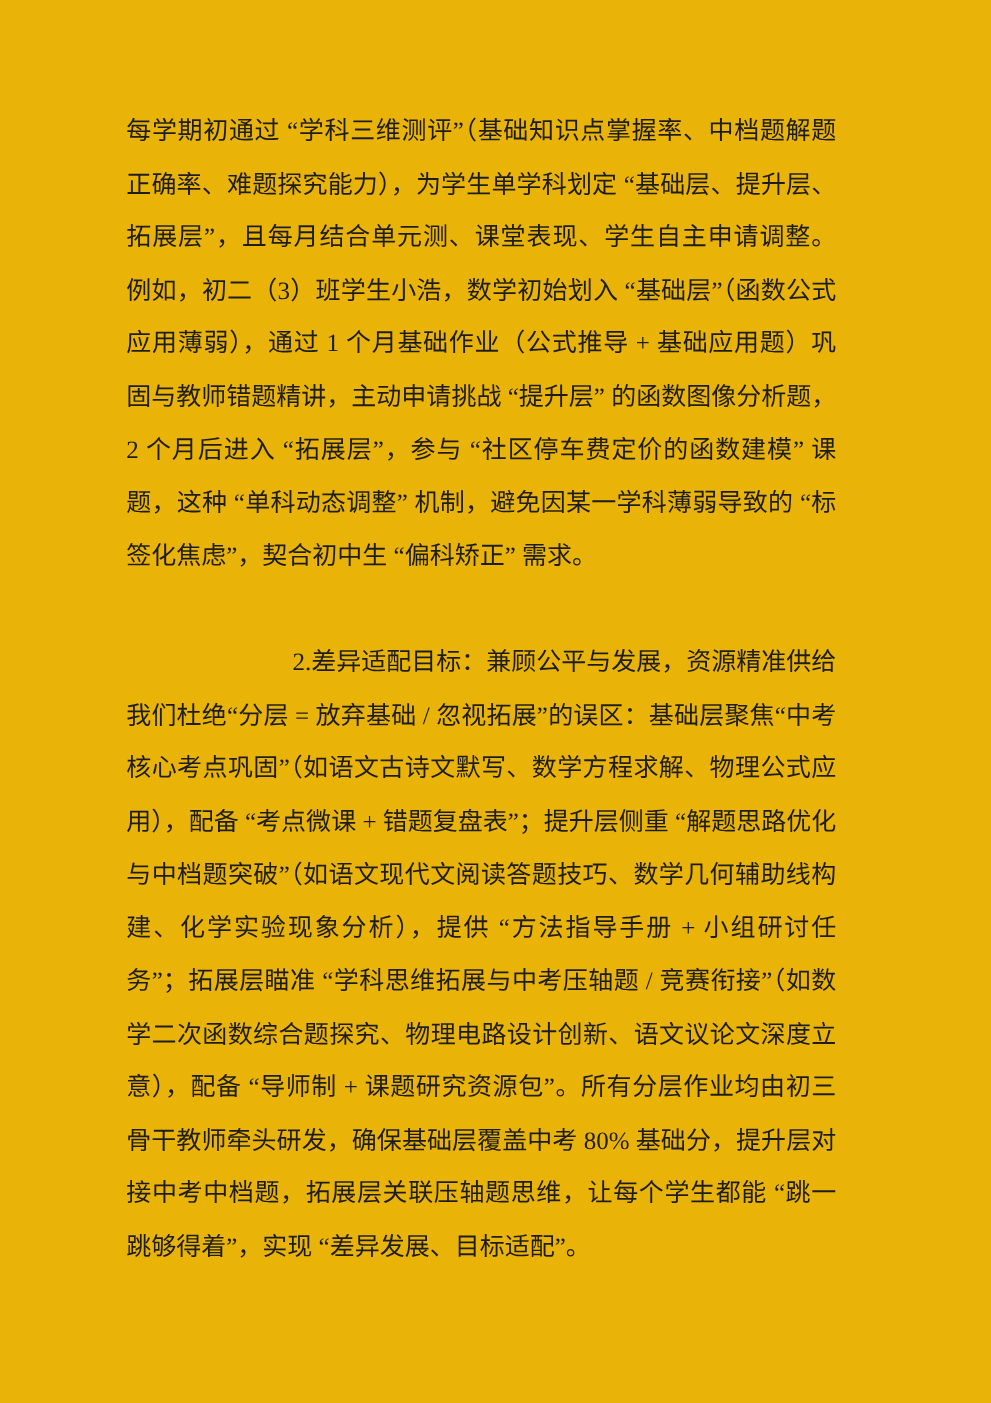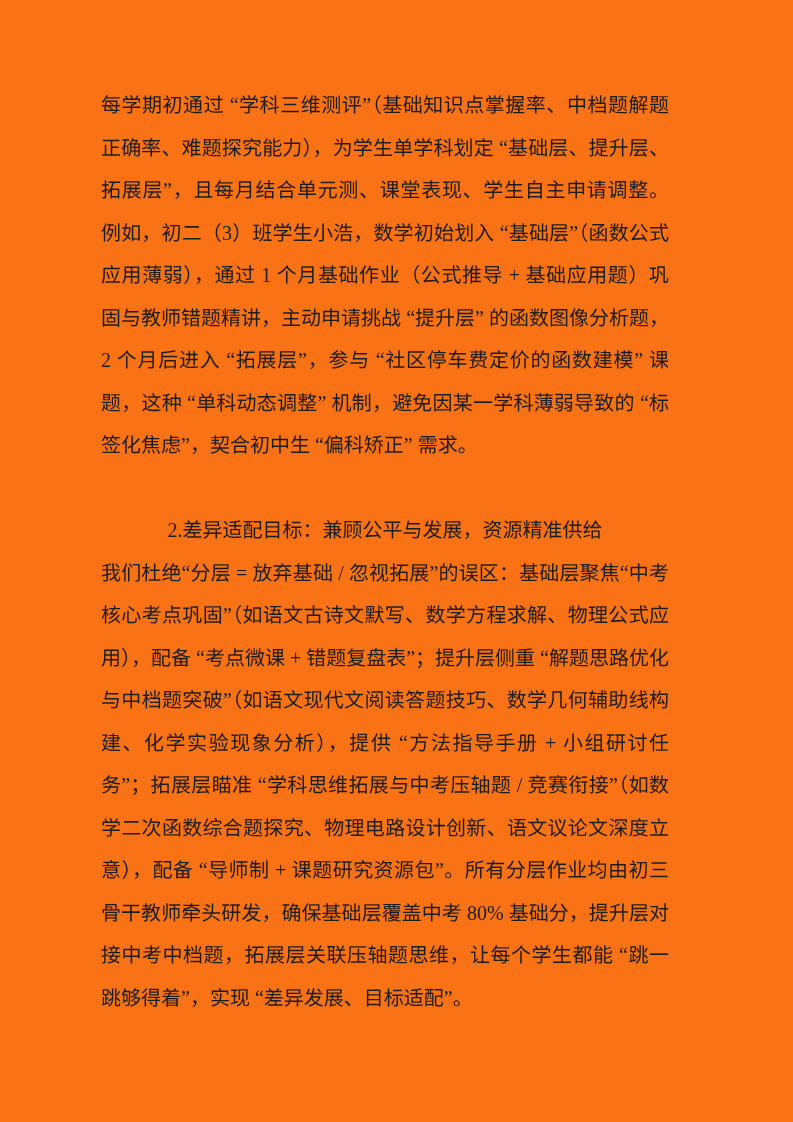--- a/index.html
+++ b/index.html
@@ -4,21 +4,21 @@
 <style>
   html, body {
     margin: 0;
     padding: 0;
     background: #ffffff;
   }
   .page {
     position: relative;
     width: 793px;
     height: 1122px;
-    background: #f97316;
+    background: #eab308;
     overflow: hidden;
     font-family: "Liberation Serif", "DejaVu Serif", serif;
   }
   .content {
     position: absolute;
     left: 101px;
     top: 84px;
     width: 568px;
     color: #1d1d1d;
     font-size: 20px;
@@ -27,21 +27,21 @@
     text-justify: inter-character;
   }
   .body-para {
     margin: 0;
   }
   .heading-para {
     margin: 42.5px 0 0 0;
     font-weight: normal;
     font-size: 20px;
     line-height: 42.5px;
-    text-align: center;
+    text-align: right;
   }
 </style>
 </head>
 <body>
 
 <div class="page">
   <div class="content">
     <p class="body-para">每学期初通过 “学科三维测评”（基础知识点掌握率、中档题解题正确率、难题探究能力），为学生单学科划定 “基础层、提升层、拓展层”，且每月结合单元测、课堂表现、学生自主申请调整。例如，初二（3）班学生小浩，数学初始划入 “基础层”（函数公式应用薄弱），通过 1 个月基础作业（公式推导 + 基础应用题）巩固与教师错题精讲，主动申请挑战 “提升层” 的函数图像分析题，2 个月后进入 “拓展层”，参与 “社区停车费定价的函数建模” 课题，这种 “单科动态调整” 机制，避免因某一学科薄弱导致的 “标签化焦虑”，契合初中生 “偏科矫正” 需求。</p>
     <p class="heading-para">2.差异适配目标：兼顾公平与发展，资源精准供给</p>
     <p class="body-para">我们杜绝“分层 = 放弃基础 / 忽视拓展”的误区：基础层聚焦“中考核心考点巩固”（如语文古诗文默写、数学方程求解、物理公式应用），配备 “考点微课 + 错题复盘表”；提升层侧重 “解题思路优化与中档题突破”（如语文现代文阅读答题技巧、数学几何辅助线构建、化学实验现象分析），提供 “方法指导手册 + 小组研讨任务”；拓展层瞄准 “学科思维拓展与中考压轴题 / 竞赛衔接”（如数学二次函数综合题探究、物理电路设计创新、语文议论文深度立意），配备 “导师制 + 课题研究资源包”。所有分层作业均由初三骨干教师牵头研发，确保基础层覆盖中考 80% 基础分，提升层对接中考中档题，拓展层关联压轴题思维，让每个学生都能 “跳一跳够得着”，实现 “差异发展、目标适配”。</p>

